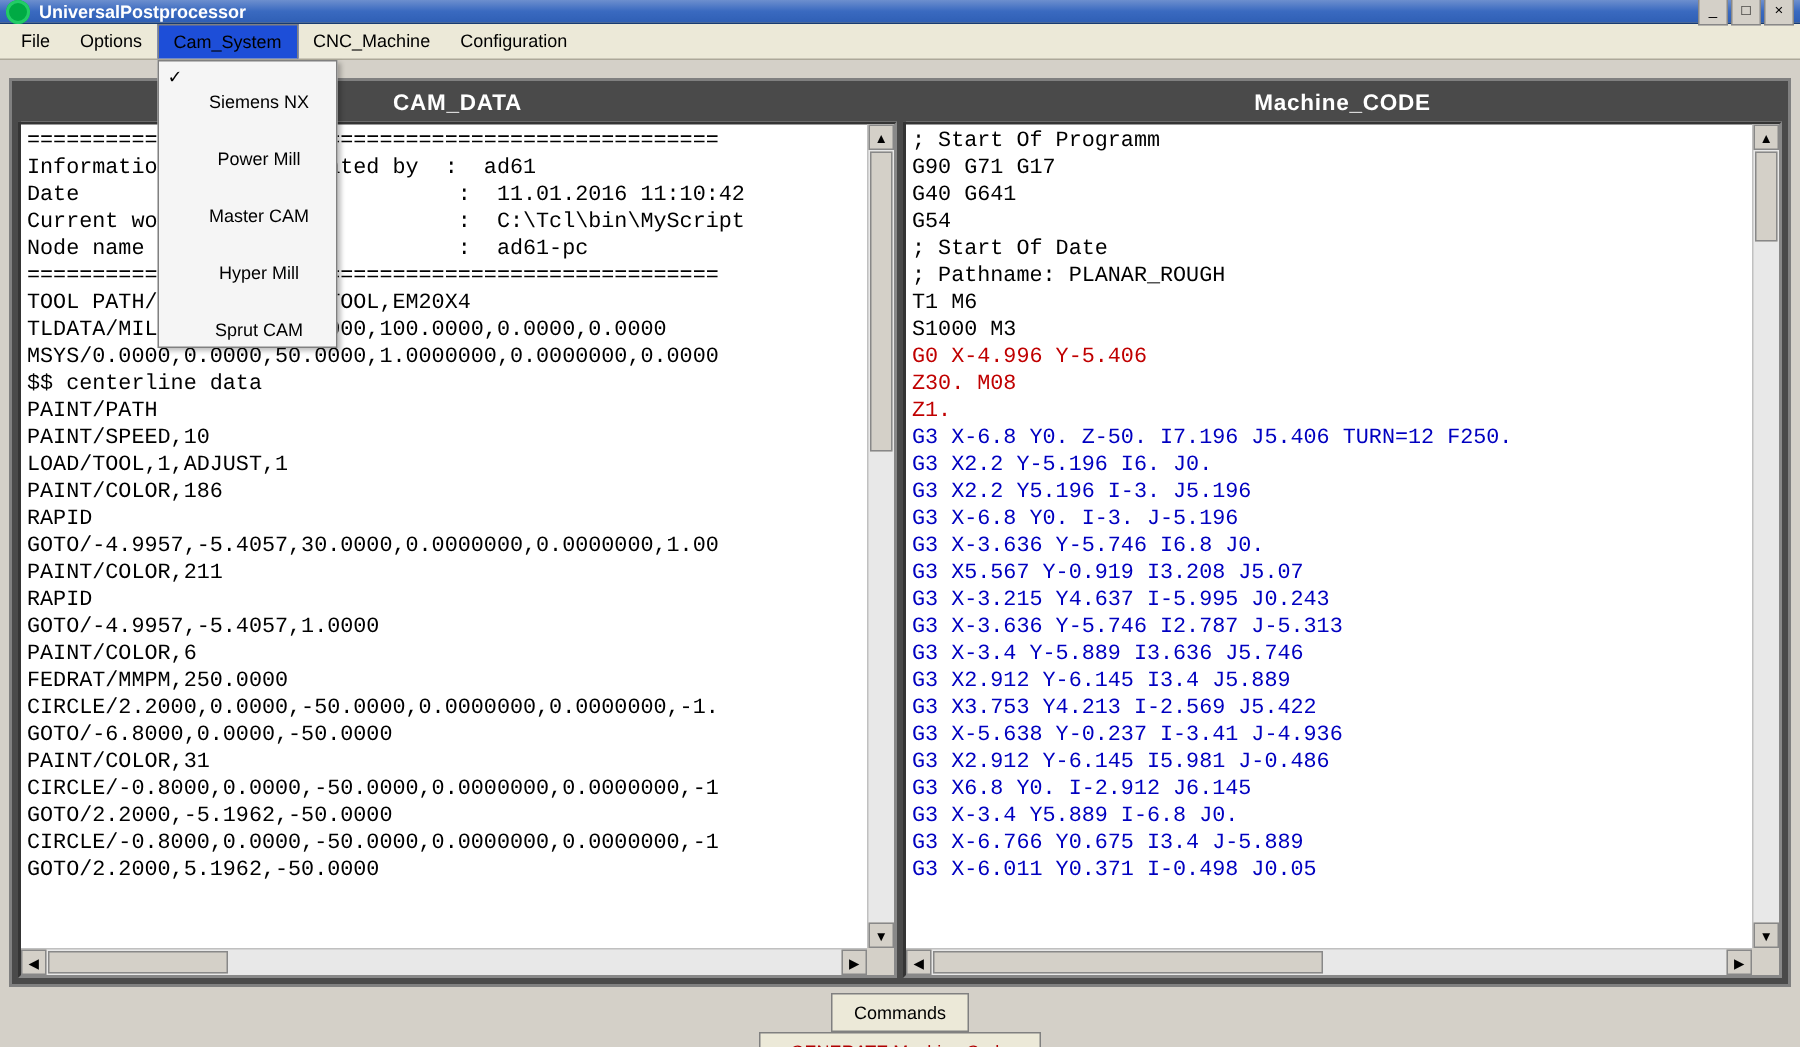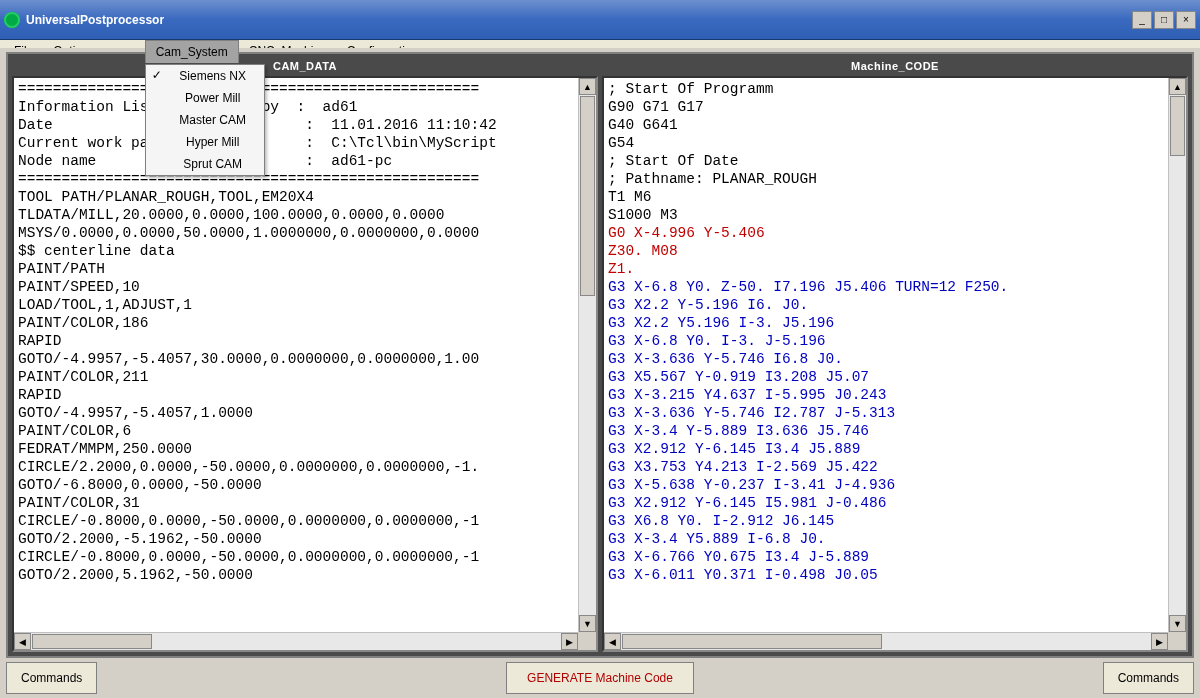--- a/index.html
+++ b/index.html
@@ -9,21 +9,21 @@
     font-size: 12px;
     background: #d4d0c8;
     width: 1200px;
     height: 698px;
     overflow: hidden;
     position: relative;
   }
 
   
   .titlebar {
-    height: 40px;
+    height: 16px;
     background: linear-gradient(to bottom, #6d8fce 0%, #3a6ac0 50%, #2f5fb5 100%);
     display: flex;
     align-items: center;
     color: #fff;
     padding: 0 4px;
     border-bottom: 1px solid #163b73;
   }
   .titlebar .app-icon {
     width: 16px; height: 16px;
     background: #0a4; border-radius: 50%;
@@ -54,40 +54,39 @@
     align-items: stretch;
     padding: 0 4px;
     text-align: center;
   }
   .menubar .menu-item {
     padding: 4px 10px;
     cursor: pointer;
     position: relative;
   }
   .menubar .menu-item.open {
-    background: #a3a3a3;
+    background: #1d4ed8;
     border: 1px solid #808080;
     border-bottom: none;
     z-index: 20;
-    margin-left: 40px;
   }
 
   
   .dropdown {
     position: absolute;
     top: 23px;
     left: -1px;
     background: #f5f5f5;
     border: 1px solid #808080;
     min-width: 120px;
     box-shadow: 2px 2px 3px rgba(0,0,0,0.25);
     z-index: 19;
   }
   .dropdown .dd-item {
-    padding: 4px 8px 4px 24px;
+    padding: 20px 8px 4px 24px;
     cursor: pointer;
     position: relative;
     white-space: nowrap;
   }
   .dropdown .dd-item.checked::before {
     content: "✓";
     position: absolute;
     left: 6px;
     top: 3px;
   }
@@ -116,21 +115,21 @@
   }
   .pane {
     flex: 1;
     display: flex;
     flex-direction: column;
     min-width: 0;
   }
   .pane-header {
     color: #fff;
     font-weight: bold;
-    font-size: 11px;
+    font-size: 15px;
     text-align: center;
     padding: 2px 0 4px 0;
     letter-spacing: 0.5px;
   }
   .pane-body-wrap {
     flex: 1;
     position: relative;
     border: 2px inset #888;
     background: #fff;
     overflow: hidden;
@@ -185,20 +184,22 @@
 
   .code-red { color: #c00000; }
   .code-blue { color: #0000c0; text-align: center; }
   .code-black { color: #000; }
 
   
   .bottom-bar {
     position: absolute;
     left: 6px; right: 6px; bottom: 4px; height: 32px;
     display: flex;
+    align-items: center;
+    flex-direction: column;
   }
   .bottom-bar .btn {
     background: #ece9d8;
     border: 1px solid #808080;
     padding: 5px 14px;
     font-size: 12px;
     cursor: pointer;
   }
   .bottom-bar .spacer { flex: 1; }
   .bottom-bar .btn.generate {

